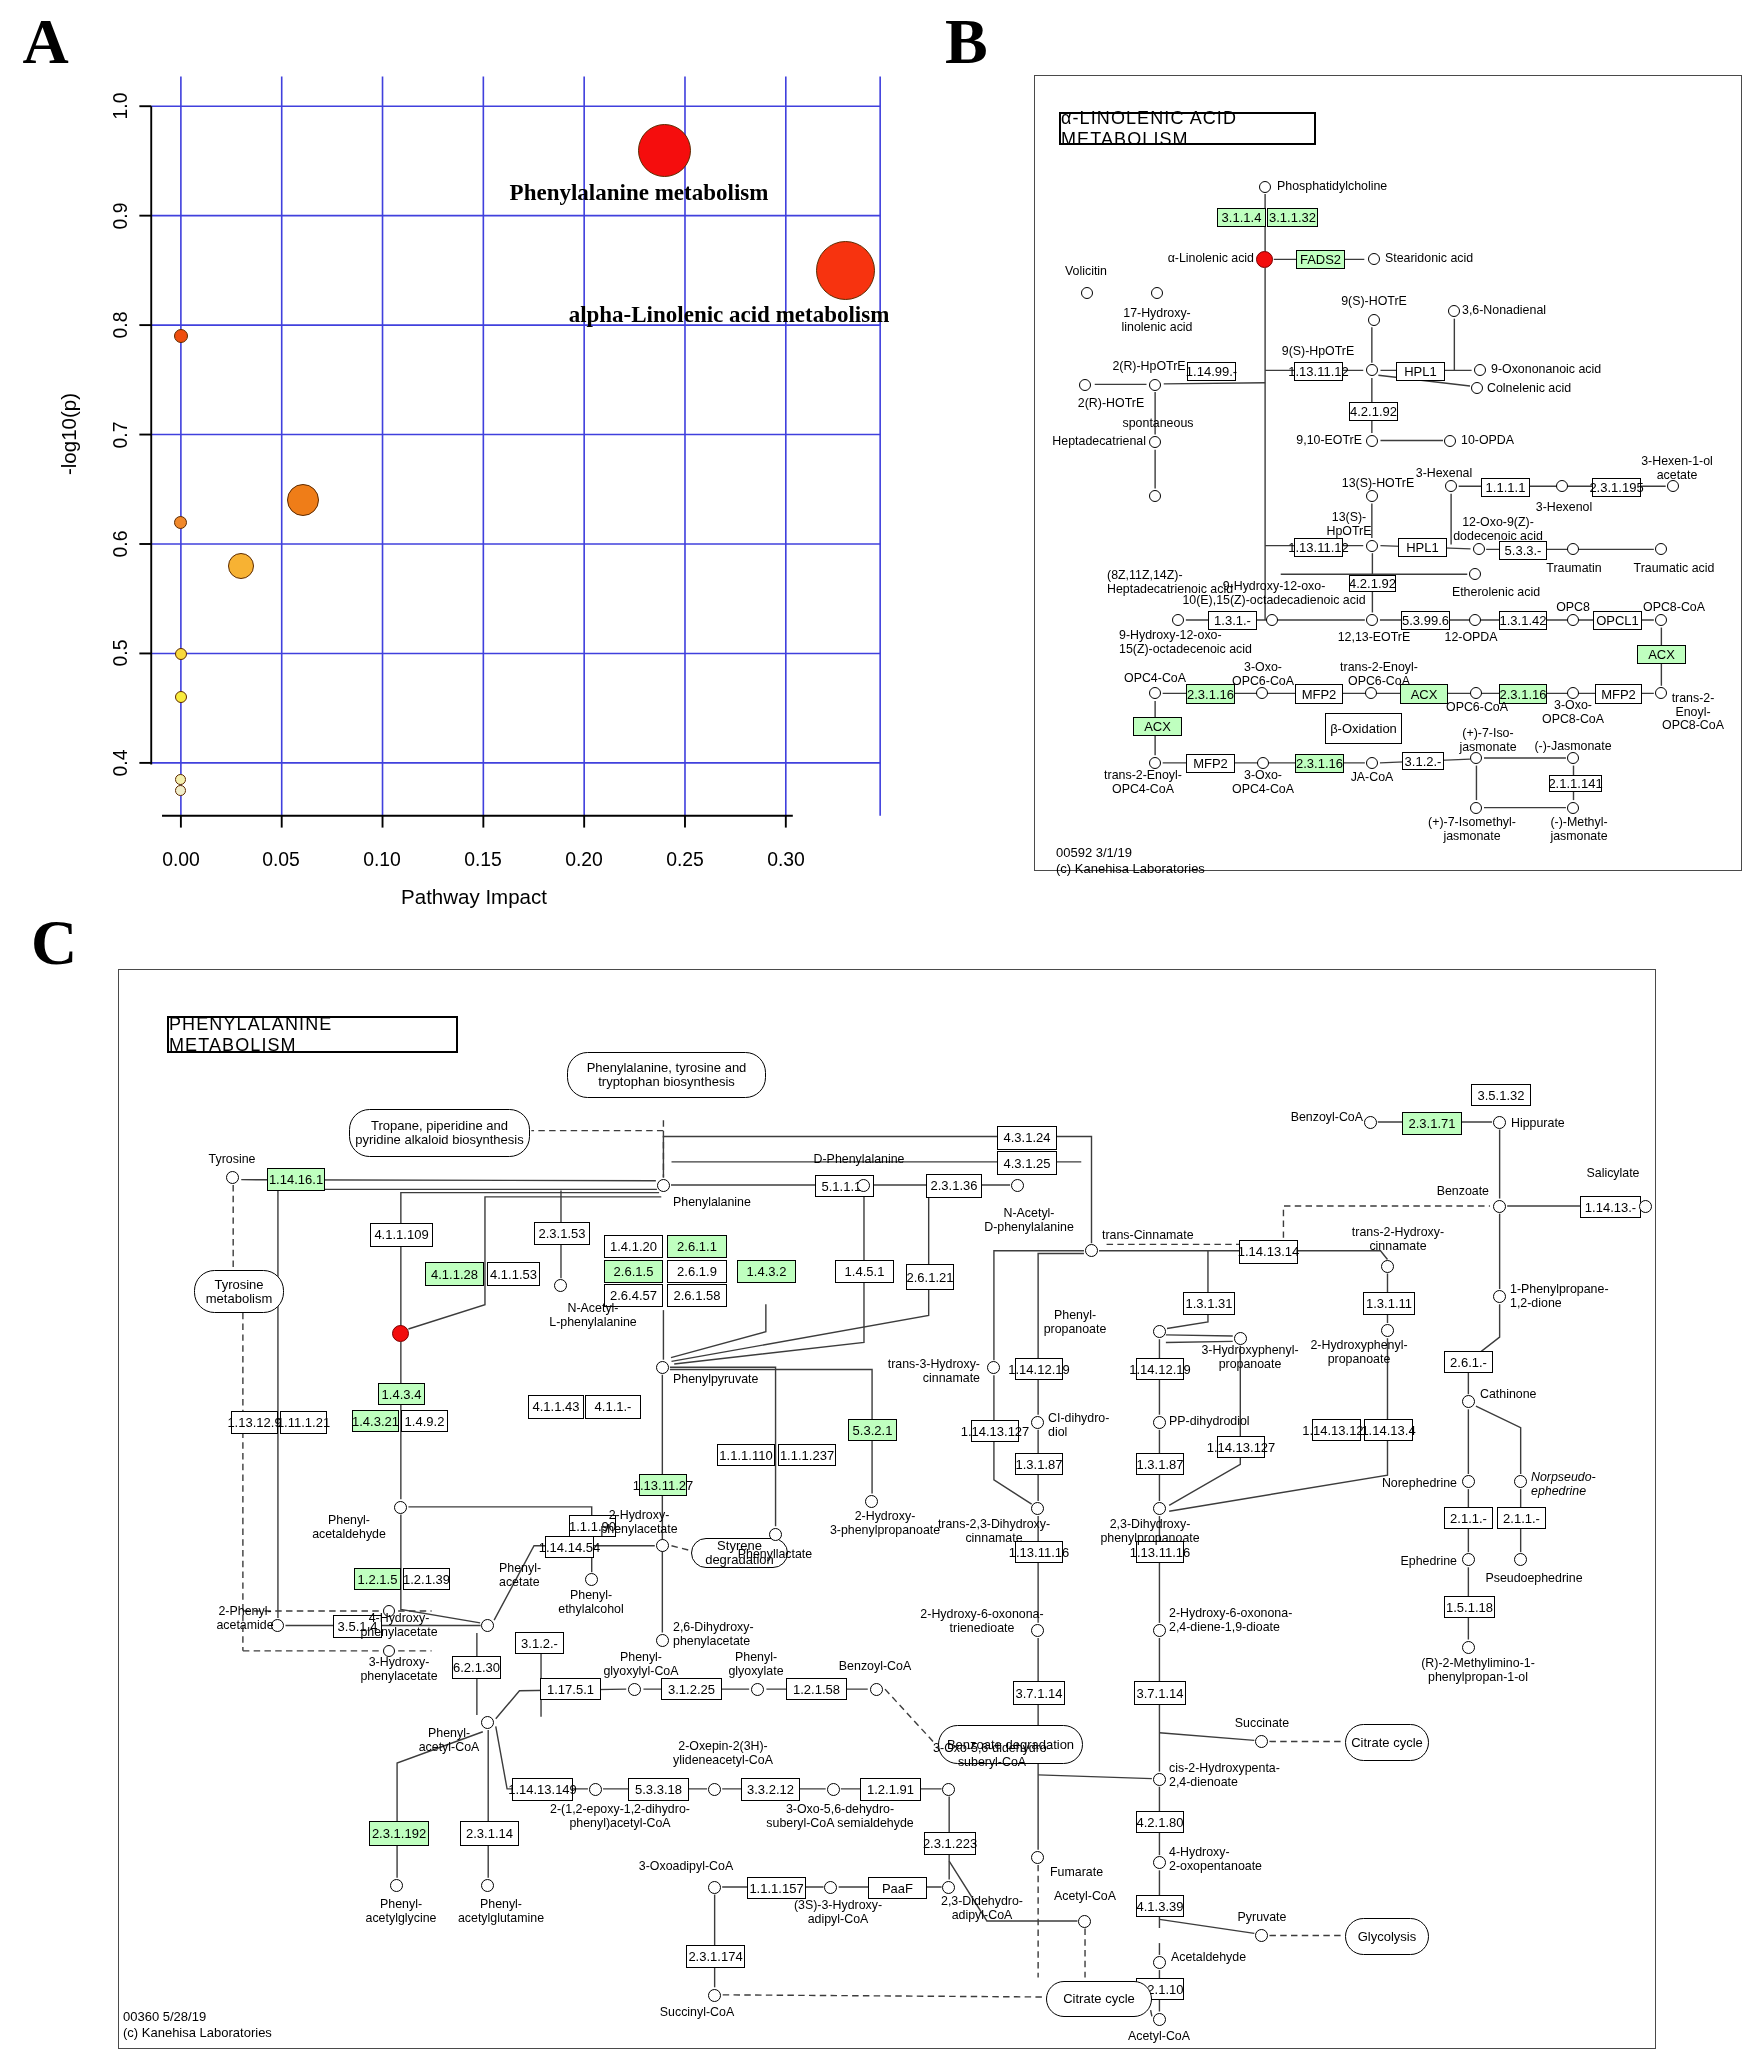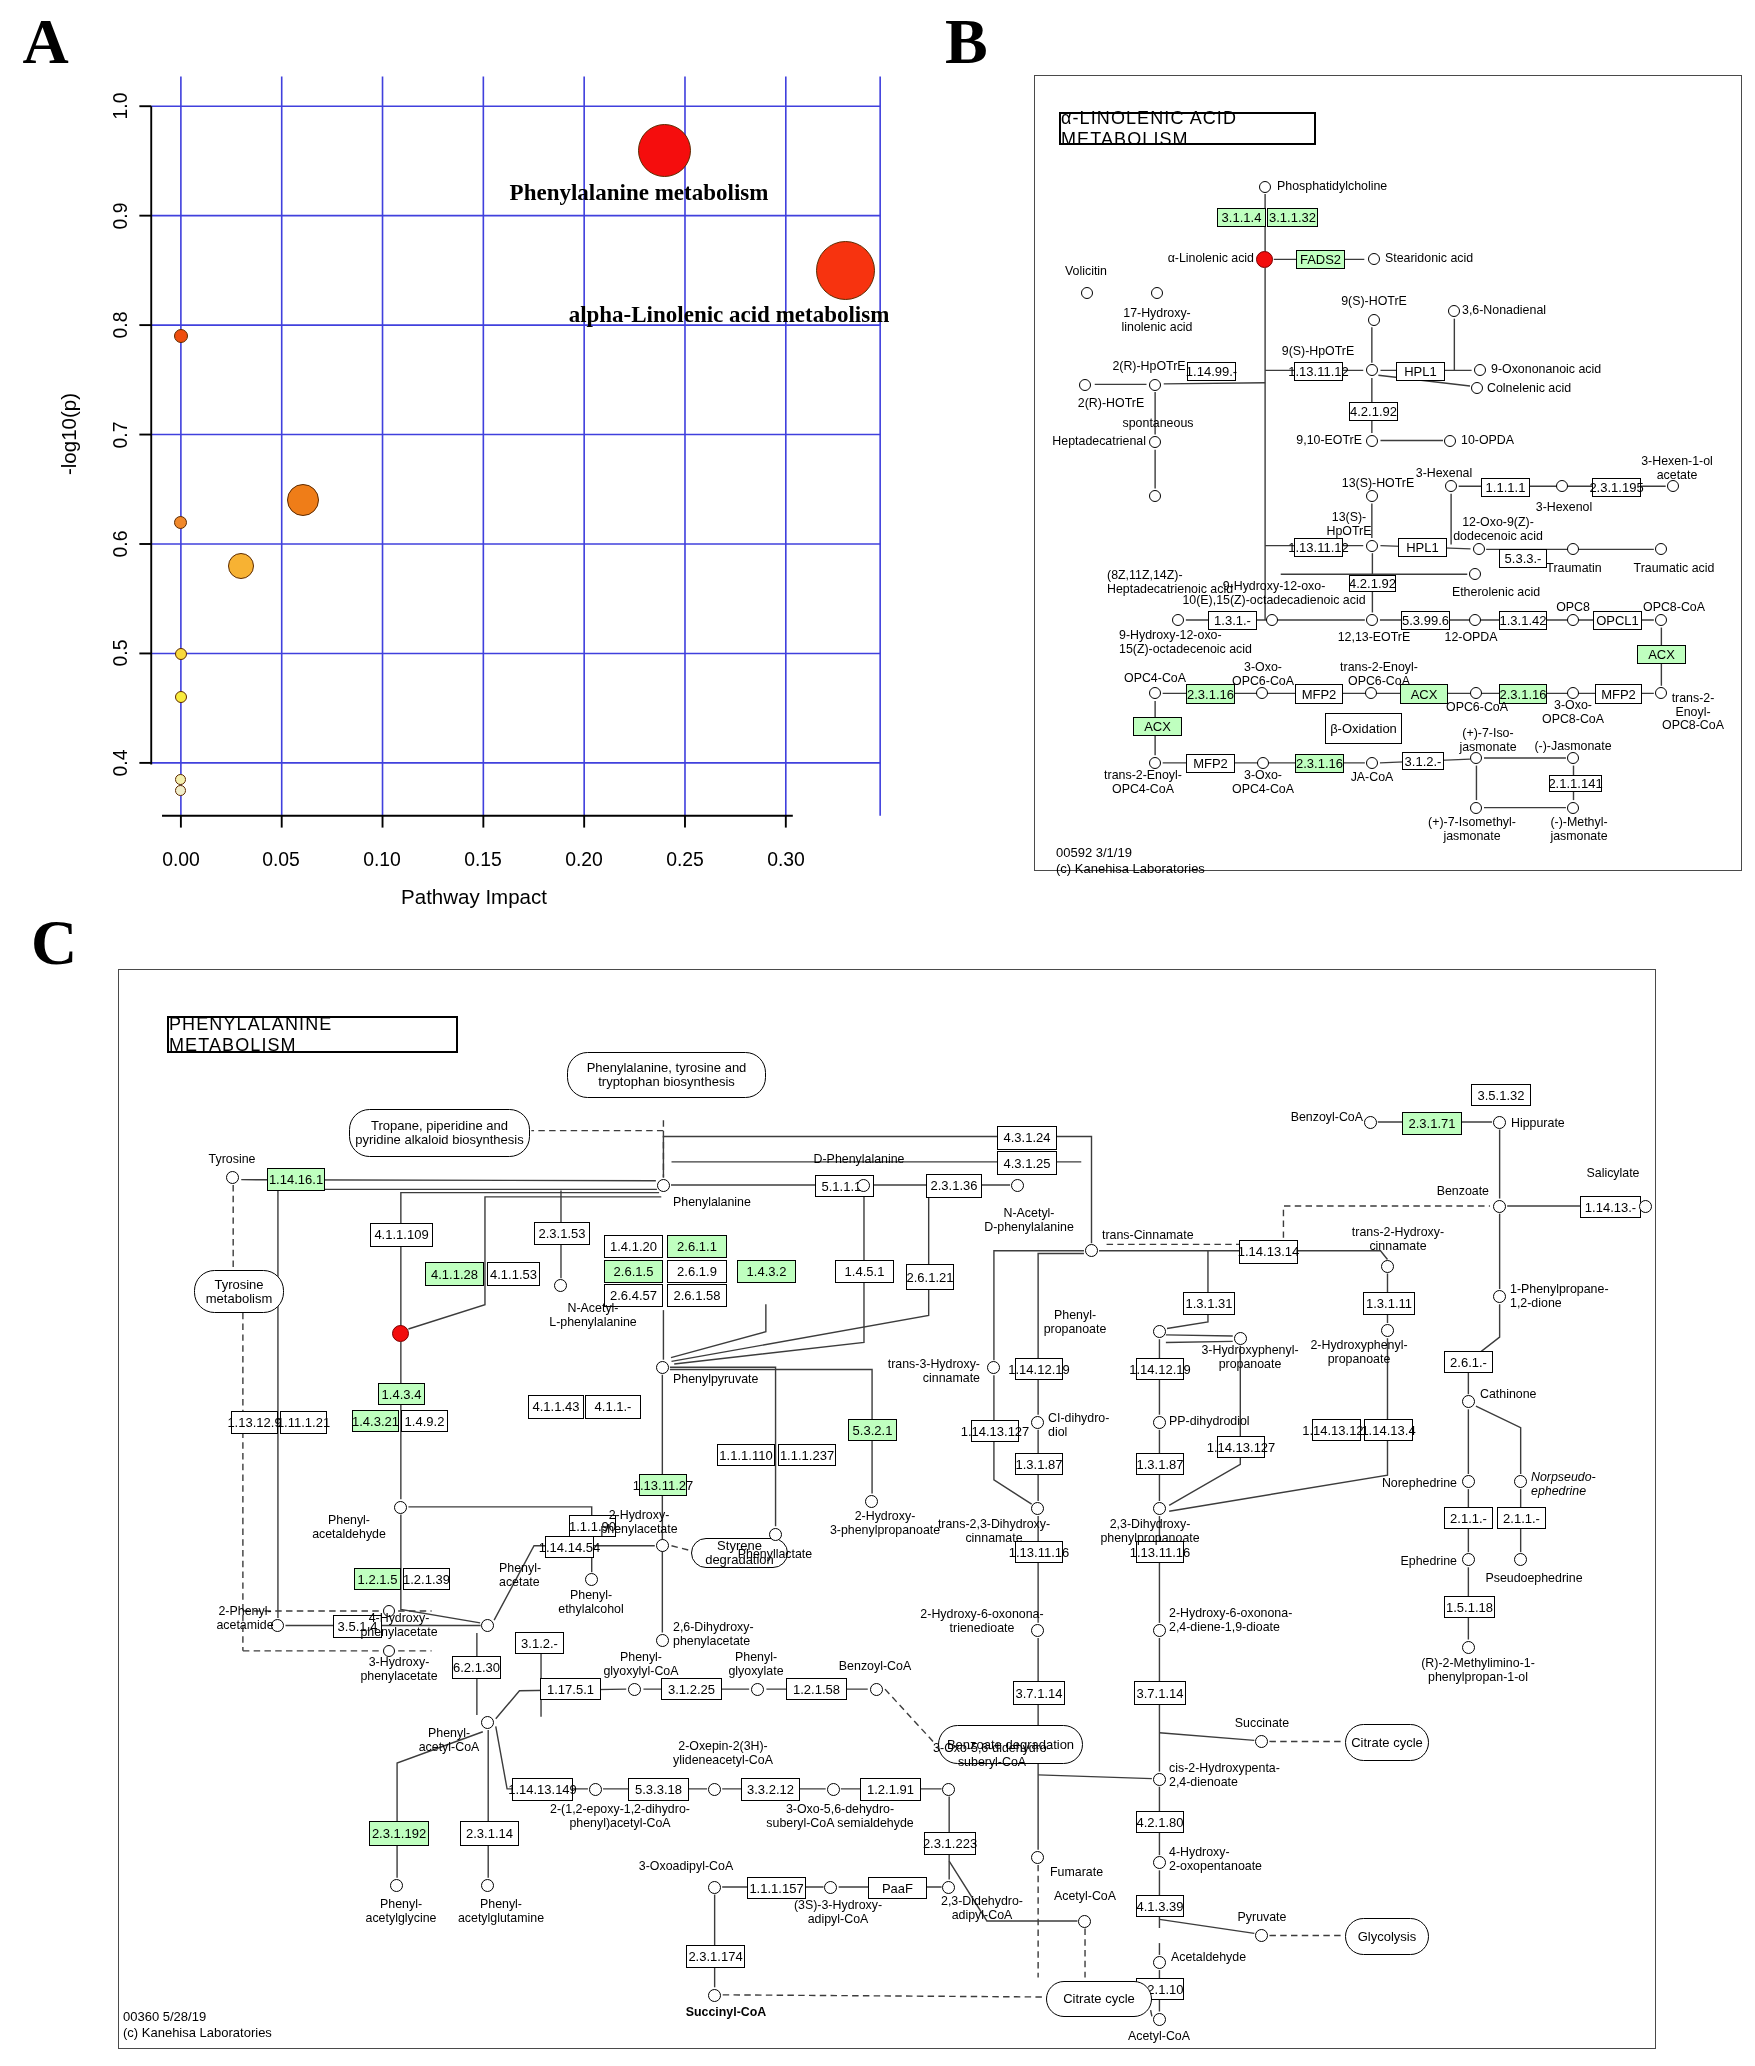--- a/index.html
+++ b/index.html
@@ -144,21 +144,21 @@
       <div class="kegg-box green" style="left: 1267px; top: 208px; width: 49px; height: 17px;">3.1.1.32</div>
       <div class="kegg-box green" style="left: 1296px; top: 250px; width: 47px; height: 17px;">FADS2</div>
       <div class="kegg-box" style="left: 1187px; top: 362px; width: 47px; height: 16.7px;">1.14.99.-</div>
       <div class="kegg-box" style="left: 1294px; top: 362px; width: 47px; height: 16.7px;">1.13.11.12</div>
       <div class="kegg-box" style="left: 1396px; top: 362px; width: 47px; height: 16.7px;">HPL1</div>
       <div class="kegg-box" style="left: 1349px; top: 402px; width: 47px; height: 16.7px;">4.2.1.92</div>
       <div class="kegg-box" style="left: 1481px; top: 478px; width: 47px; height: 17px;">1.1.1.1</div>
       <div class="kegg-box" style="left: 1592px; top: 478px; width: 47px; height: 17px;">2.3.1.195</div>
       <div class="kegg-box" style="left: 1294px; top: 538px; width: 47px; height: 16.7px;">1.13.11.12</div>
       <div class="kegg-box" style="left: 1398px; top: 538px; width: 47px; height: 16.7px;">HPL1</div>
-      <div class="kegg-box" style="left: 1499px; top: 541px; width: 46px; height: 16.7px; margin-top: 8px;">5.3.3.-</div>
+      <div class="kegg-box" style="left: 1499px; top: 541px; width: 46px; height: 16.7px;">5.3.3.-</div>
       <div class="kegg-box" style="left: 1349px; top: 575px; width: 45px; height: 15px;">4.2.1.92</div>
       <div class="kegg-box" style="left: 1208px; top: 611px; width: 47px; height: 16.7px;">1.3.1.-</div>
       <div class="kegg-box" style="left: 1401px; top: 611px; width: 47px; height: 16.7px;">5.3.99.6</div>
       <div class="kegg-box" style="left: 1499px; top: 611px; width: 46px; height: 16.7px;">1.3.1.42</div>
       <div class="kegg-box" style="left: 1593px; top: 611px; width: 47px; height: 16.7px;">OPCL1</div>
       <div class="kegg-box green" style="left: 1637px; top: 645px; width: 47px; height: 16.7px;">ACX</div>
       <div class="kegg-box green" style="left: 1186px; top: 684px; width: 47px; height: 18px;">2.3.1.16</div>
       <div class="kegg-box" style="left: 1295px; top: 684px; width: 46px; height: 18px;">MFP2</div>
       <div class="kegg-box green" style="left: 1400px; top: 684px; width: 46px; height: 18px;">ACX</div>
       <div class="kegg-box green" style="left: 1499px; top: 684px; width: 46px; height: 18px;">2.3.1.16</div>
@@ -594,21 +594,21 @@
       <div class="kegg-label" style="left: 1085px; top: 1897px; text-align: center; transform: translate(-50%, -50%);">Acetyl-CoA</div>
       <div class="kegg-label" style="left: 982px; top: 1908px; text-align: center; transform: translate(-50%, -50%);">2,3-Didehydro-
 adipyl-CoA</div>
       <div class="kegg-label" style="left: 838px; top: 1912px; text-align: center; transform: translate(-50%, -50%);">(3S)-3-Hydroxy-
 adipyl-CoA</div>
       <div class="kegg-label" style="left: 686px; top: 1867px; text-align: center; transform: translate(-50%, -50%);">3-Oxoadipyl-CoA</div>
       <div class="kegg-label" style="left: 401px; top: 1911px; text-align: center; transform: translate(-50%, -50%);">Phenyl-
 acetylglycine</div>
       <div class="kegg-label" style="left: 501px; top: 1911px; text-align: center; transform: translate(-50%, -50%);">Phenyl-
 acetylglutamine</div>
-      <div class="kegg-label" style="left: 726px; top: 2013px; text-align: center; transform: translate(-50%, -50%); font-weight: bold;">Succinyl-CoA</div>
+      <div class="kegg-label" style="left: 697px; top: 2013px; text-align: center; transform: translate(-50%, -50%);">Succinyl-CoA</div>
       <div class="kegg-label" style="left: 982px; top: 1621px; text-align: center; transform: translate(-50%, -50%);">2-Hydroxy-6-oxonona-
 trienedioate</div>
       <div class="kegg-label" style="left: 1169px; top: 1620px; text-align: left; transform: translate(0px, -50%);">2-Hydroxy-6-oxonona-
 2,4-diene-1,9-dioate</div>
       <div class="kegg-label" style="left: 1262px; top: 1724px; text-align: center; transform: translate(-50%, -50%);">Succinate</div>
       <div class="kegg-label" style="left: 1169px; top: 1775px; text-align: left; transform: translate(0px, -50%);">cis-2-Hydroxypenta-
 2,4-dienoate</div>
       <div class="kegg-label" style="left: 1050px; top: 1873px; text-align: left; transform: translate(0px, -50%);">Fumarate</div>
       <div class="kegg-label" style="left: 1169px; top: 1859px; text-align: left; transform: translate(0px, -50%);">4-Hydroxy-
 2-oxopentanoate</div>

